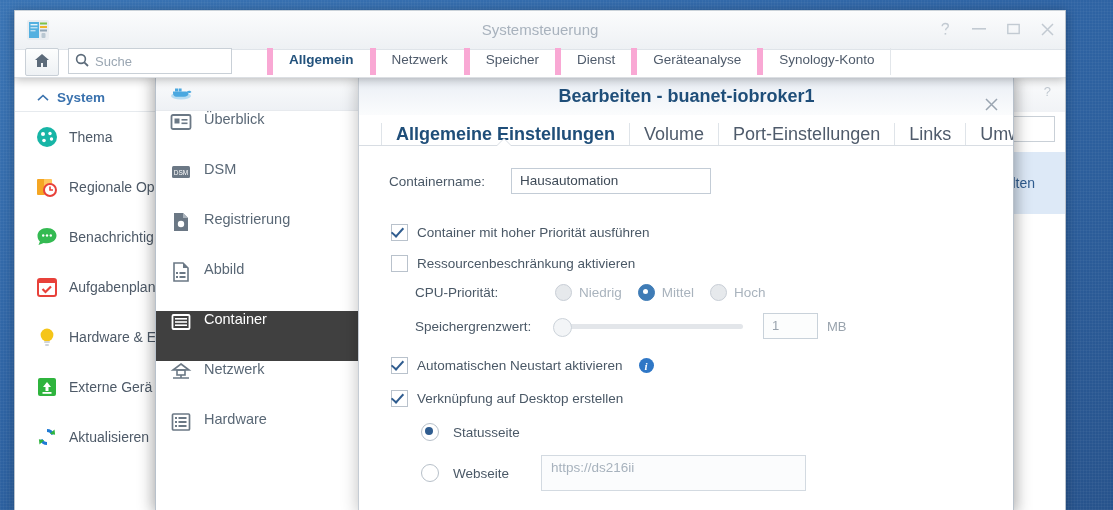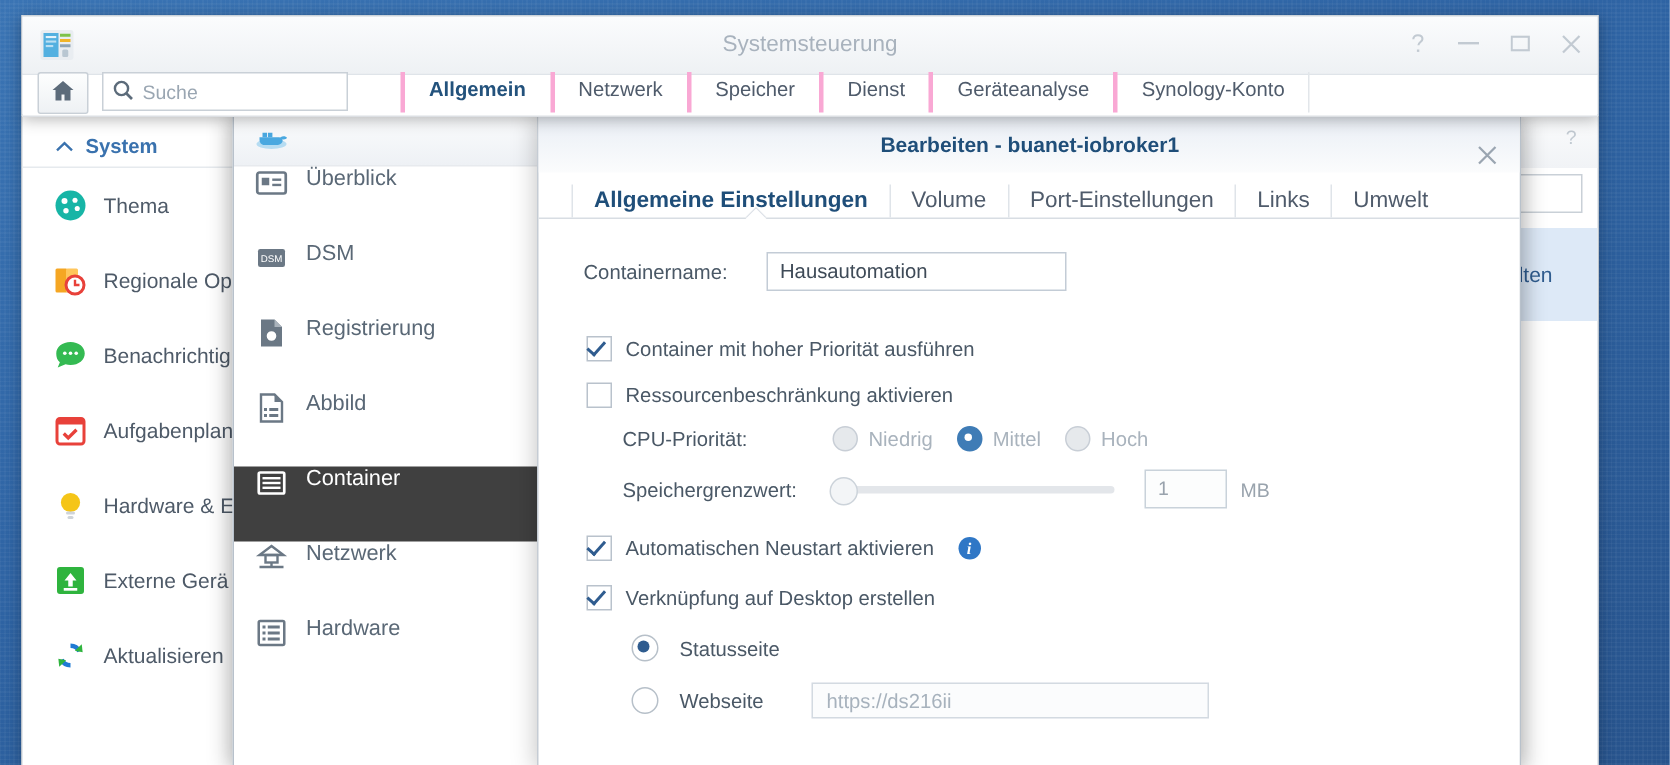--- a/index.html
+++ b/index.html
@@ -82,21 +82,21 @@
   }
   #cp-search .ph { color: #9aa6b2; font-size: 13px; margin-left: 6px; }
 
   #cp-tabs {
     position: absolute; left: 252px; top: -2px;
     height: 27px;
     display: flex; align-items: stretch;
   }
   #cp-tabs .tab {
     padding: 4px 16px 0 16px;
-    border-left: 3px solid #f9a8d4;
+    border-left: 6px solid #f9a8d4;
     font-size: 13.5px;
     color: #4f5b6b;
     white-space: nowrap;
   }
   #cp-tabs .tab:last-child { border-right: 1px solid #e2e6ea; }
   #cp-tabs .tab.active { color: #23527c; font-weight: bold; }
 
   
   #cp-body {
     position: absolute; left: 14px; top: 76px;
@@ -205,38 +205,38 @@
     border-left: 1px solid #c5ccd4;
     border-right: 1px solid #c5ccd4;
     box-shadow: 0 3px 16px rgba(0,0,0,.25);
     overflow: hidden;
   }
   #dlg-title {
     position: relative;
     height: 38px;
     background: linear-gradient(#e9eef5, #fbfcfd);
     text-align: center;
-    font-weight: bold; font-size: 14px;
+    font-weight: bold; font-size: 18px;
     color: #1f4e79;
     line-height: 38px;
   }
   #dlg-close {
     position: absolute; right: 16px; top: 9px;
     color: #9aa5b1;
   }
   #dlg-tabs {
     display: flex; align-items: flex-end;
     height: 30px;
     border-bottom: 1px solid #d8dde3;
     padding-left: 22px;
     position: relative;
   }
   .dtab {
     padding: 0 14px;
-    font-size: 15px;
+    font-size: 18px;
     color: #4f5b6b;
     border-left: 1px solid #dfe4e9;
     line-height: 22px;
     white-space: nowrap;
   }
   .dtab:last-child { border-right: 1px solid #dfe4e9; }
   .dtab.active { color: #1f4e79; font-weight: bold; }
   #tab-arrow {
     position: absolute; left: 138px; bottom: -1px;
     width: 0; height: 0;
@@ -324,21 +324,21 @@
   #mem-input {
     width: 55px; height: 26px;
     border: 1px solid #c9d2da; background: #fcfdfd;
     margin-left: 20px; box-sizing: border-box;
     padding: 0 8px; line-height: 24px;
     color: #99a3ad; font-size: 13px;
   }
   #mem-unit { margin-left: 9px; color: #99a3ad; font-size: 13px; }
 
   #url-input {
-    width: 265px; height: 24px;
+    width: 265px; height: 36px;
     border: 1px solid #d3dae1; background: #fbfcfd;
     margin-left: 22px; box-sizing: border-box;
     padding: 0 9px; line-height: 24px;
     color: #a7b2bd; font-size: 13.5px;
   }
 
   .info-i {
     width: 15px; height: 15px; border-radius: 50%;
     background: #2f77c6; color: #fff;
     font-family: "Liberation Serif", serif;

